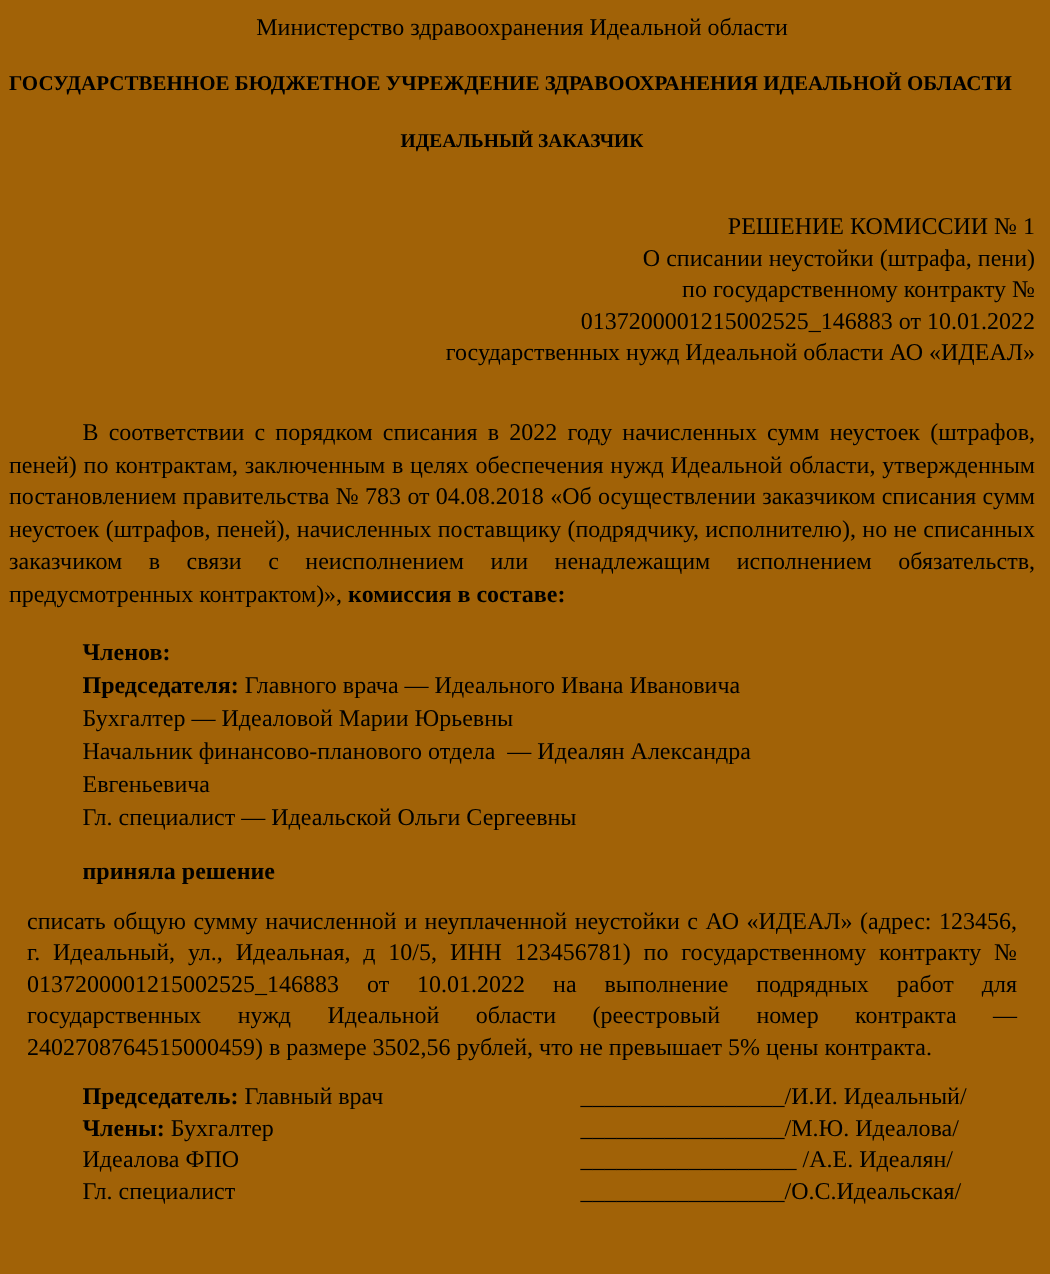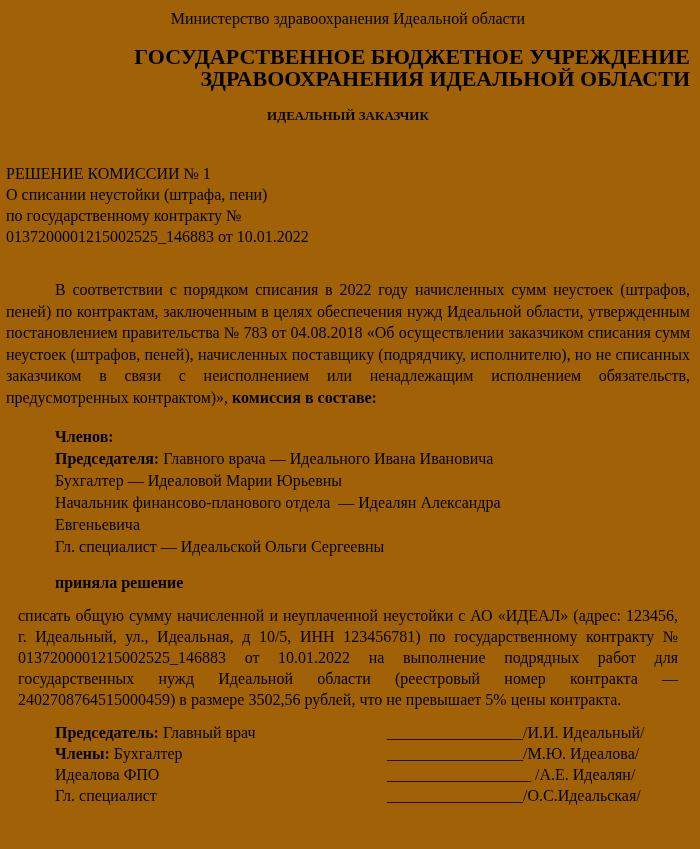--- a/index.html
+++ b/index.html
@@ -12,33 +12,33 @@
     overflow: hidden;
     background: #a16207;
     color: #000000;
     font-family: "Liberation Serif", "DejaVu Serif", serif;
     font-size: 16px;
     line-height: 21px;
   }
   .ministry { margin: 0; text-align: center; }
   .org-name {
     margin: 17px 0 0 0;
-    text-align: right;
+    text-align: left;
     font-weight: 700;
-    font-size: 22px;
+    font-size: 14px;
     line-height: 22px;
   }
   .org-subtitle {
     margin: 15px 0 0 0;
     text-align: center;
     font-weight: 700;
     font-size: 13px;
     line-height: 22px;
   }
-  .title-block { margin: 36px 0 0 0; text-align: left; line-height: 21px; }
+  .title-block { margin: 36px 0 0 0; text-align: right; line-height: 21px; }
   .preamble {
     margin: 32px 0 0 0;
     text-align: justify;
     text-indent: 49px;
     line-height: 21.5px;
   }
   .preamble b { font-weight: 700; }
   .committee { margin: 18px 0 0 49px; line-height: 22px; }
   .committee b { font-weight: 700; margin-right: 4px; }
   .committee b:empty { margin-right: 0; }
@@ -64,20 +64,21 @@
 
   <div class="org-name">ГОСУДАРСТВЕННОЕ БЮДЖЕТНОЕ УЧРЕЖДЕНИЕ ЗДРАВООХРАНЕНИЯ ИДЕАЛЬНОЙ ОБЛАСТИ</div>
 
   <div class="org-subtitle">ИДЕАЛЬНЫЙ ЗАКАЗЧИК</div>
 
   <div class="title-block">
     <div>РЕШЕНИЕ КОМИССИИ № 1</div>
     <div>О списании неустойки (штрафа, пени)</div>
     <div>по государственному контракту №</div>
     <div>0137200001215002525_146883 от 10.01.2022</div>
+    <div>государственных нужд Идеальной области АО «ИДЕАЛ»</div>
   </div>
 
   <p class="preamble"><span>В соответствии с порядком списания в 2022 году начисленных сумм неустоек (штрафов, пеней) по контрактам, заключенным в целях обеспечения нужд Идеальной области, утвержденным постановлением правительства № 783 от 04.08.2018 «Об осуществлении заказчиком списания сумм неустоек (штрафов, пеней), начисленных поставщику (подрядчику, исполнителю), но не списанных заказчиком в связи с неисполнением или ненадлежащим исполнением обязательств, предусмотренных контрактом)», </span><b>комиссия в составе:</b></p>
 
   <div class="committee">
     <div><b>Членов:</b></div>
     <div><b>Председателя:</b><span>Главного врача — Идеального Ивана Ивановича</span></div>
     <div>Бухгалтер — Идеаловой Марии Юрьевны</div>
     <div>Начальник финансово-планового отдела&nbsp; — Идеалян Александра</div>
     <div>Евгеньевича</div>

